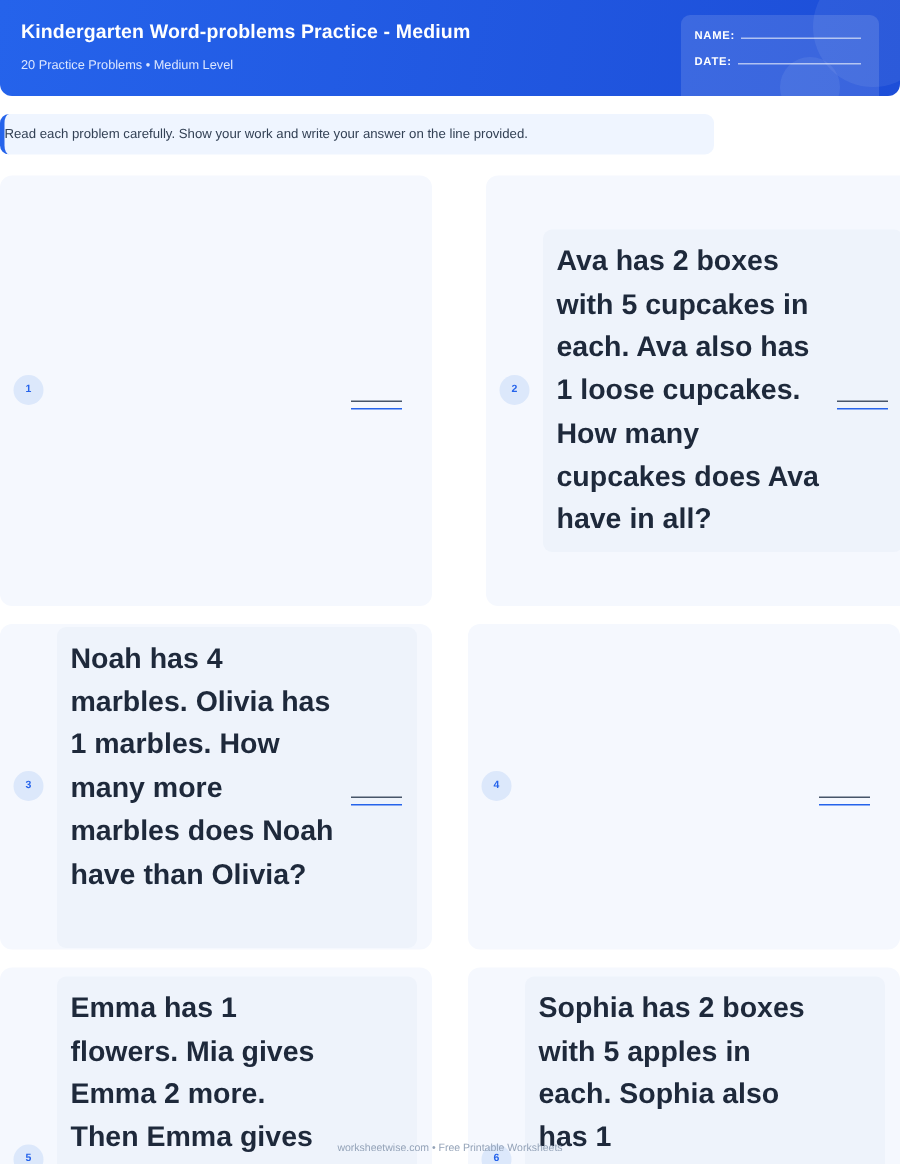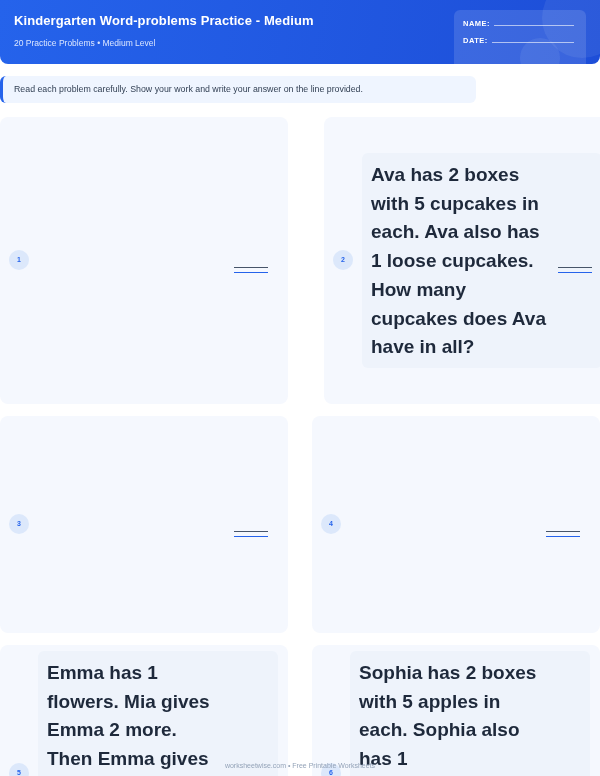--- a/index.html
+++ b/index.html
@@ -33,21 +33,21 @@
     }
     .field { position: absolute; left: 9px; display: flex; align-items: flex-end; }
     .field .lbl { font-size: 7.5px; font-weight: bold; color: #ffffff; letter-spacing: 0.5px; }
     .field .line { height: 1px; background: rgba(255,255,255,0.6); margin-left: 4px; margin-bottom: 2px; }
     .field.name { top: 9px; }
     .field.date { top: 26px; }
 
     .instructions {
       position: absolute; left: 0; top: 76px; width: 476px; height: 27px;
       background: #eff5ff; border-left: 3px solid #2563eb; border-radius: 6px;
-      font-size: 8.8px; color: #334155; padding-left: 11px; line-height: 27px;
+      font-size: 8.8px; color: #334155; line-height: 27px;
     }
 
     .card {
       position: absolute; width: 288px; background: #f5f8fe; border-radius: 8px;
       overflow: hidden;
     }
     .card .num {
       position: absolute; left: 9px; width: 20px; height: 20px; border-radius: 50%;
       background: #dce8fb; color: #2563eb; font-size: 7px; font-weight: bold;
       text-align: center; line-height: 20px;
@@ -99,20 +99,23 @@
 <div class="card" style="left:324px; top:117px; height:287px;">
   <div class="num" style="top:133px;">2</div>
   <div class="qbox" style="top:36px; height:215px;">
     <div class="qtext">Ava has 2 boxes with 5 cupcakes in each. Ava also has 1 loose cupcakes. How many cupcakes does Ava have in all?</div>
   </div>
   <div class="answer" style="top:150px;"></div>
 </div>
 
 <div class="card" style="left:0; top:416px; height:217px;">
   <div class="num" style="top:98px;">3</div>
+  <div class="qbox" style="top:2px; height:214px;">
+    <div class="qtext">Noah has 4 marbles. Olivia has 1 marbles. How many more marbles does Noah have than Olivia?</div>
+  </div>
   <div class="answer" style="top:115px;"></div>
 </div>
 
 <div class="card" style="left:312px; top:416px; height:217px;">
   <div class="num" style="top:98px;">4</div>
   <div class="answer" style="top:115px;"></div>
 </div>
 
 <div class="card" style="left:0; top:645px; height:200px;">
   <div class="num" style="top:118px;">5</div>

